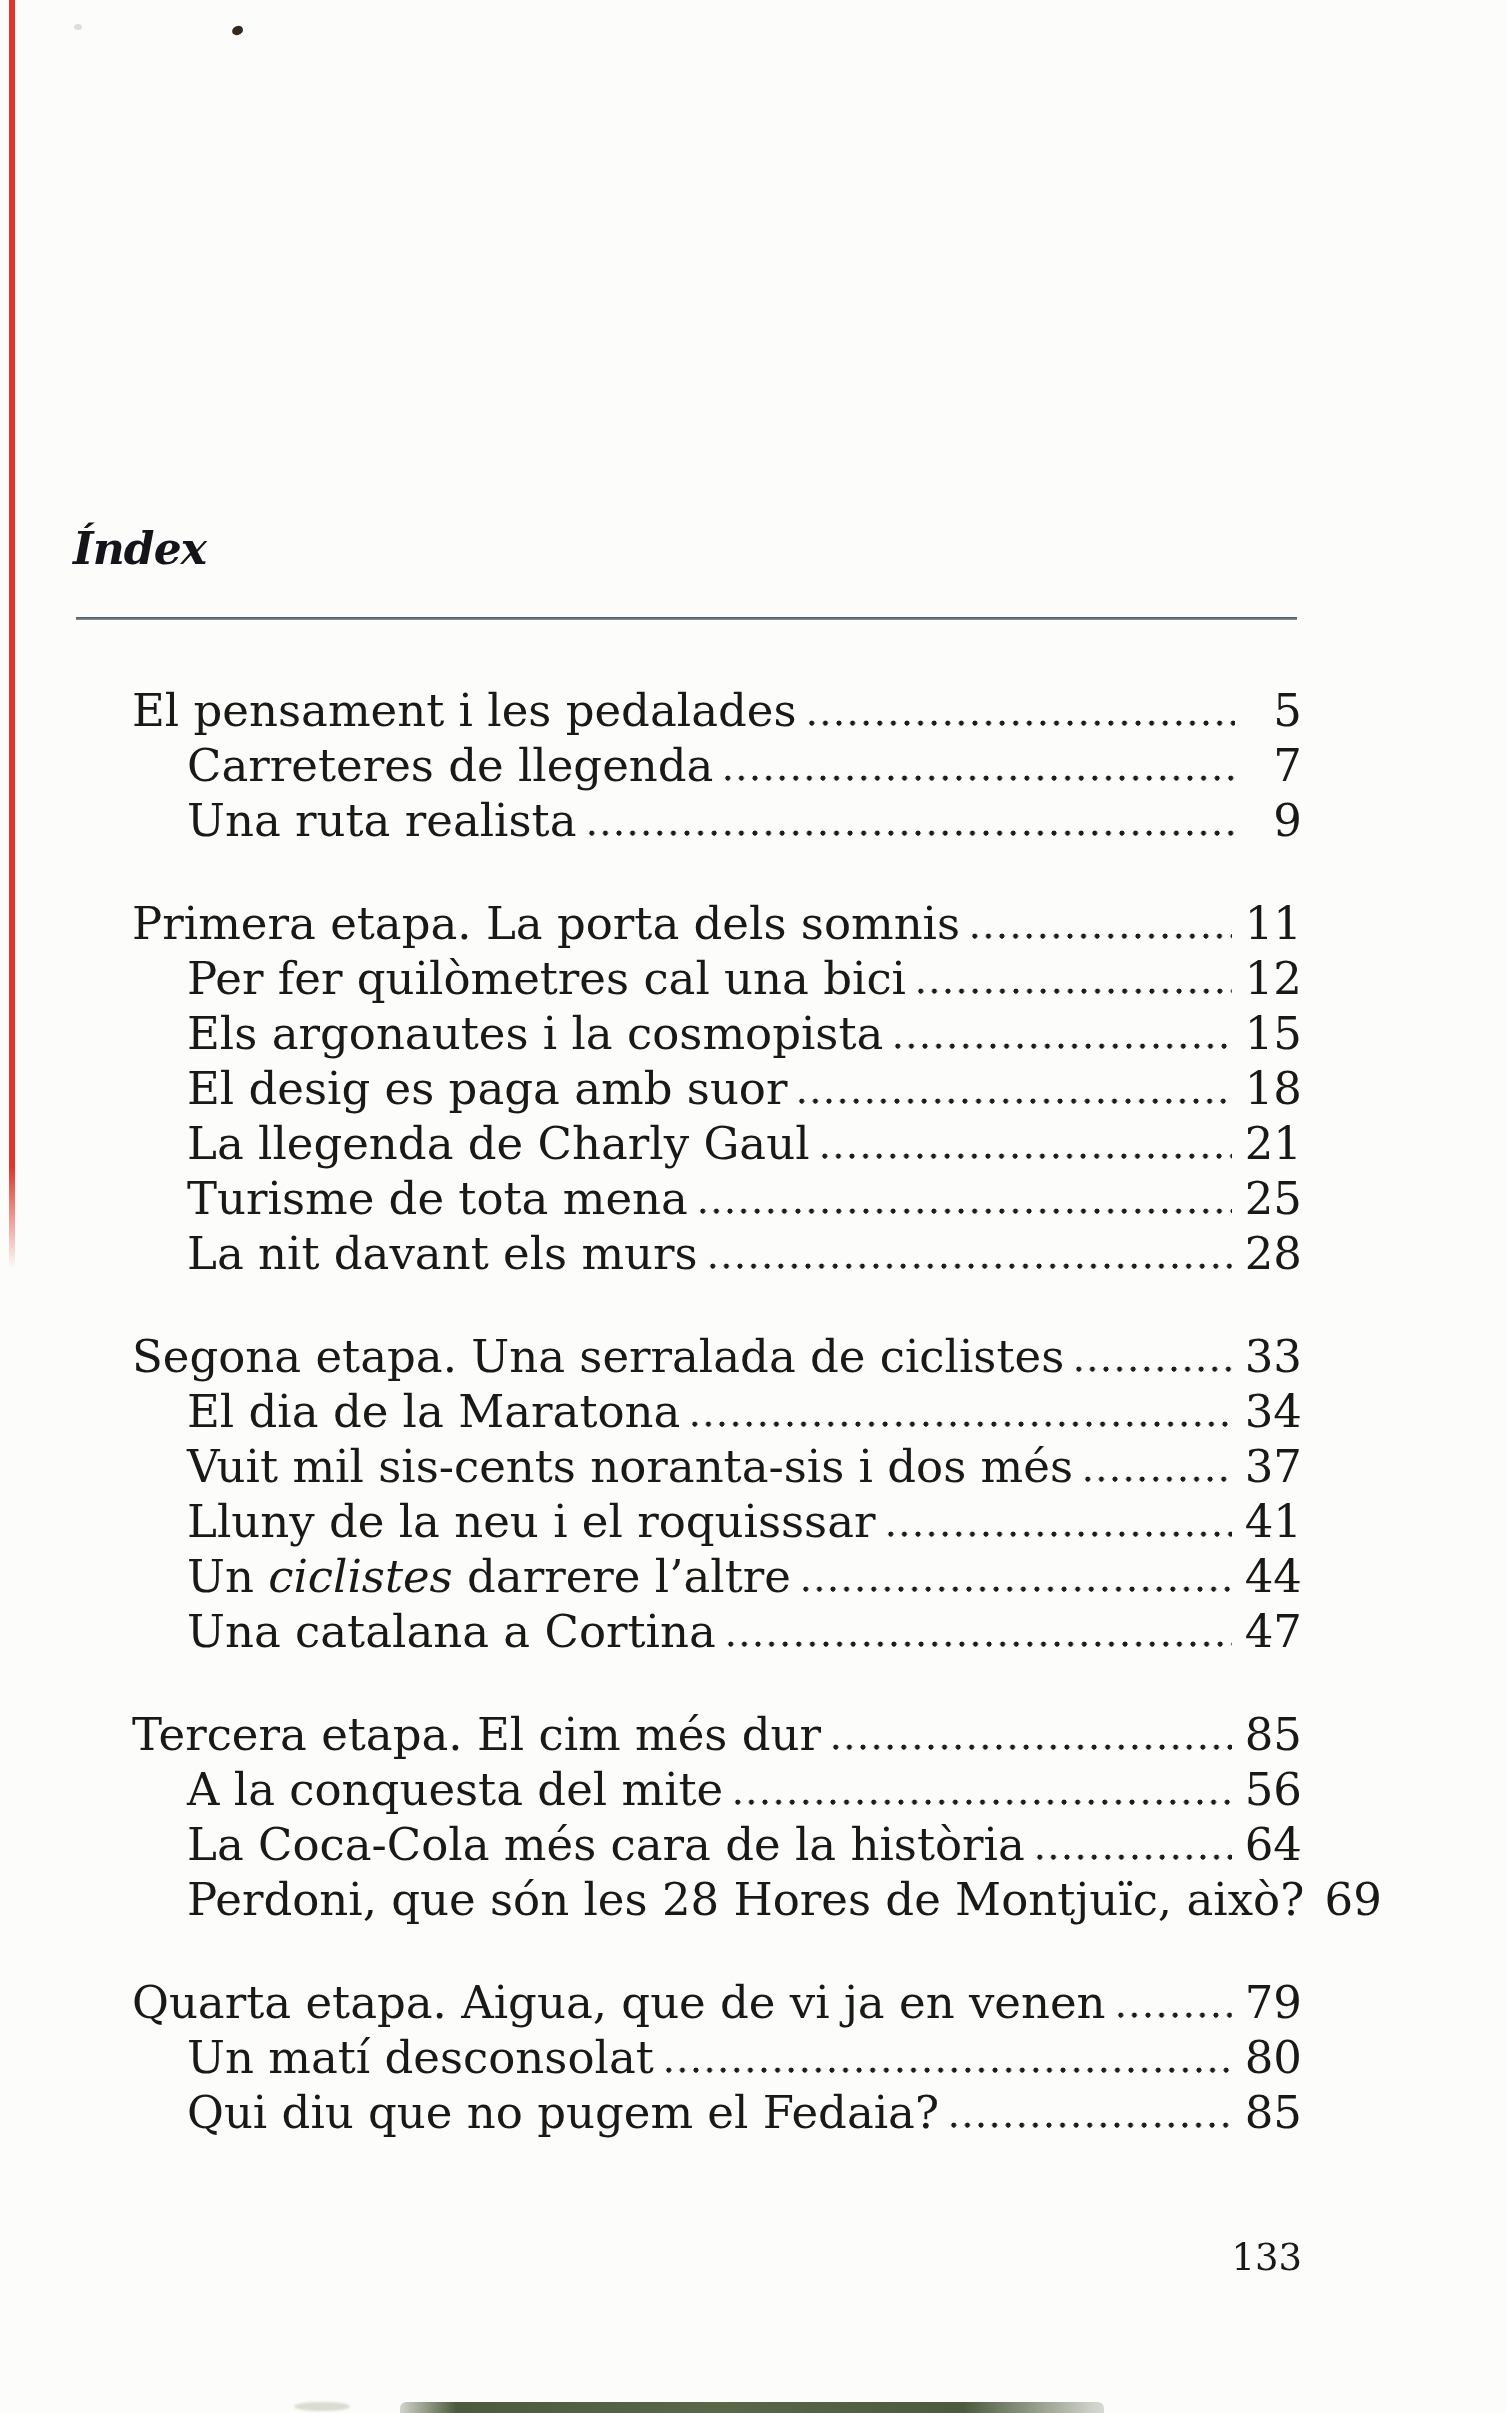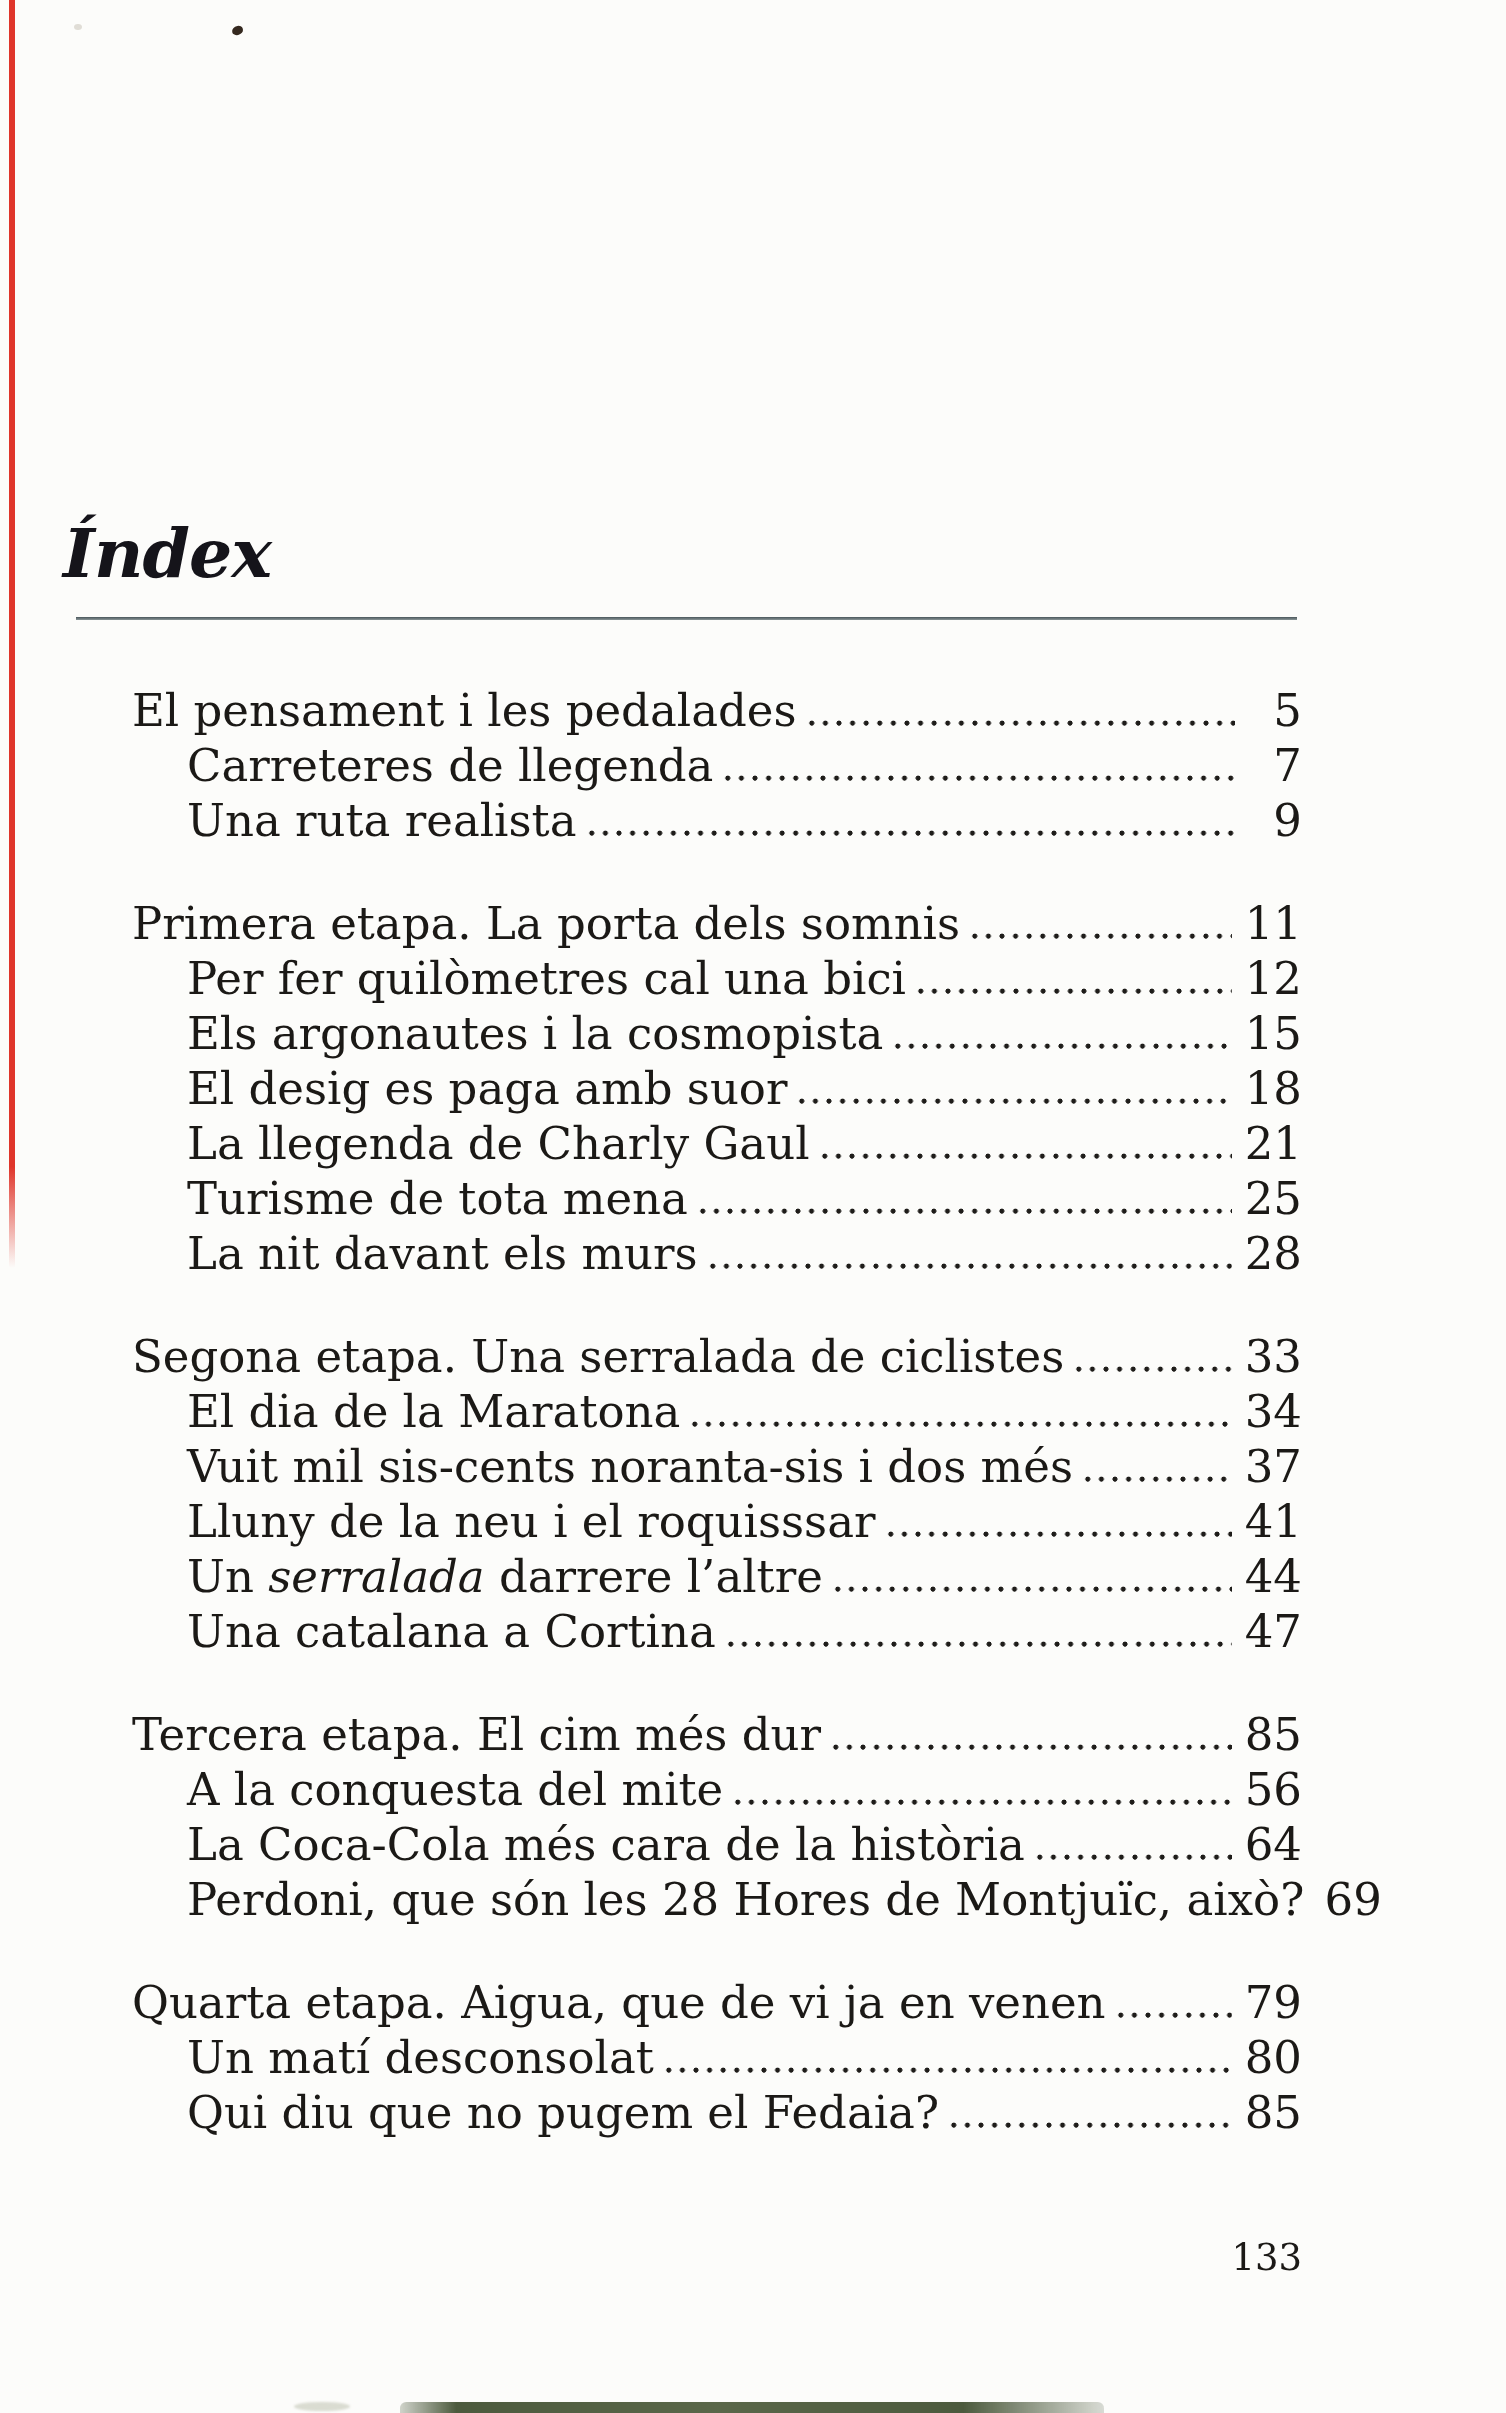--- a/index.html
+++ b/index.html
@@ -45,23 +45,23 @@
     filter:blur(0.5px);
   }
   .bottom-smudge{
     position:absolute;left:294px;bottom:1.8px;width:56px;height:9.7px;
     background:#b9bdaa;opacity:.5;border-radius:50%;
     filter:blur(1.3px);
   }
   
   .doc-title{
     position:absolute;left:63px;top:513px;
-    font-size:68px;font-style:italic;font-weight:700;
+    font-size:44px;font-style:italic;font-weight:700;
     letter-spacing:-0.9px;color:#15141a;
-    margin:0;
+    margin:10px;
   }
   .title-rule{
     position:absolute;left:76px;top:617px;width:1221px;height:2.6px;
     background:linear-gradient(to bottom,#49555a,#8a9697);
   }
   
   .toc{
     position:absolute;left:132px;top:683px;width:1170px;
     font-size:45px;line-height:55px;
   }
@@ -175,21 +175,21 @@
           <span class="toc-label"><span>Vuit mil sis-cents noranta-sis i dos més</span></span>
           <span class="leader"></span>
           <span class="num">37</span>
         </div>
         <div class="toc-row indent">
           <span class="toc-label"><span>Lluny de la neu i el roquisssar</span></span>
           <span class="leader"></span>
           <span class="num">41</span>
         </div>
         <div class="toc-row indent">
-          <span class="toc-label"><span>Un </span><span class="it">serralada</span><span> darrere l’altre</span></span>
+          <span class="toc-label"><span>Un </span><span class="it">ciclistes</span><span> darrere l’altre</span></span>
           <span class="leader"></span>
           <span class="num">44</span>
         </div>
         <div class="toc-row indent">
           <span class="toc-label"><span>Una catalana a Cortina</span></span>
           <span class="leader"></span>
           <span class="num">47</span>
         </div>
       </div>
       <div class="toc-section">

